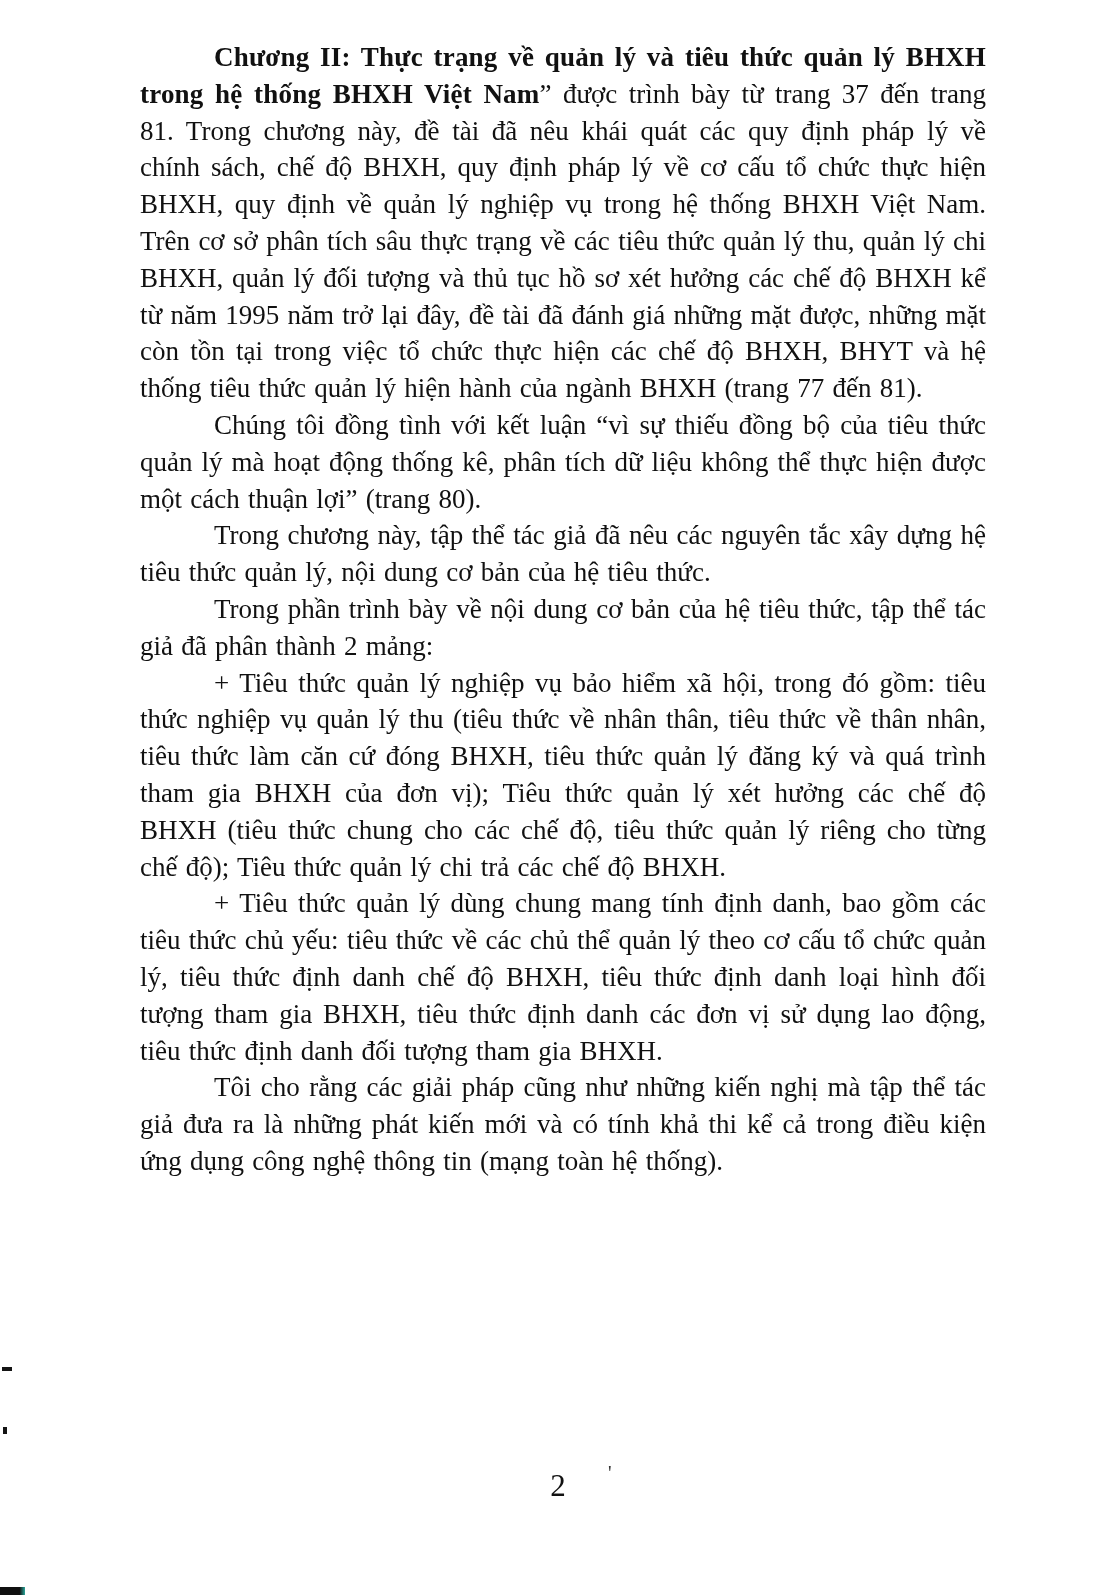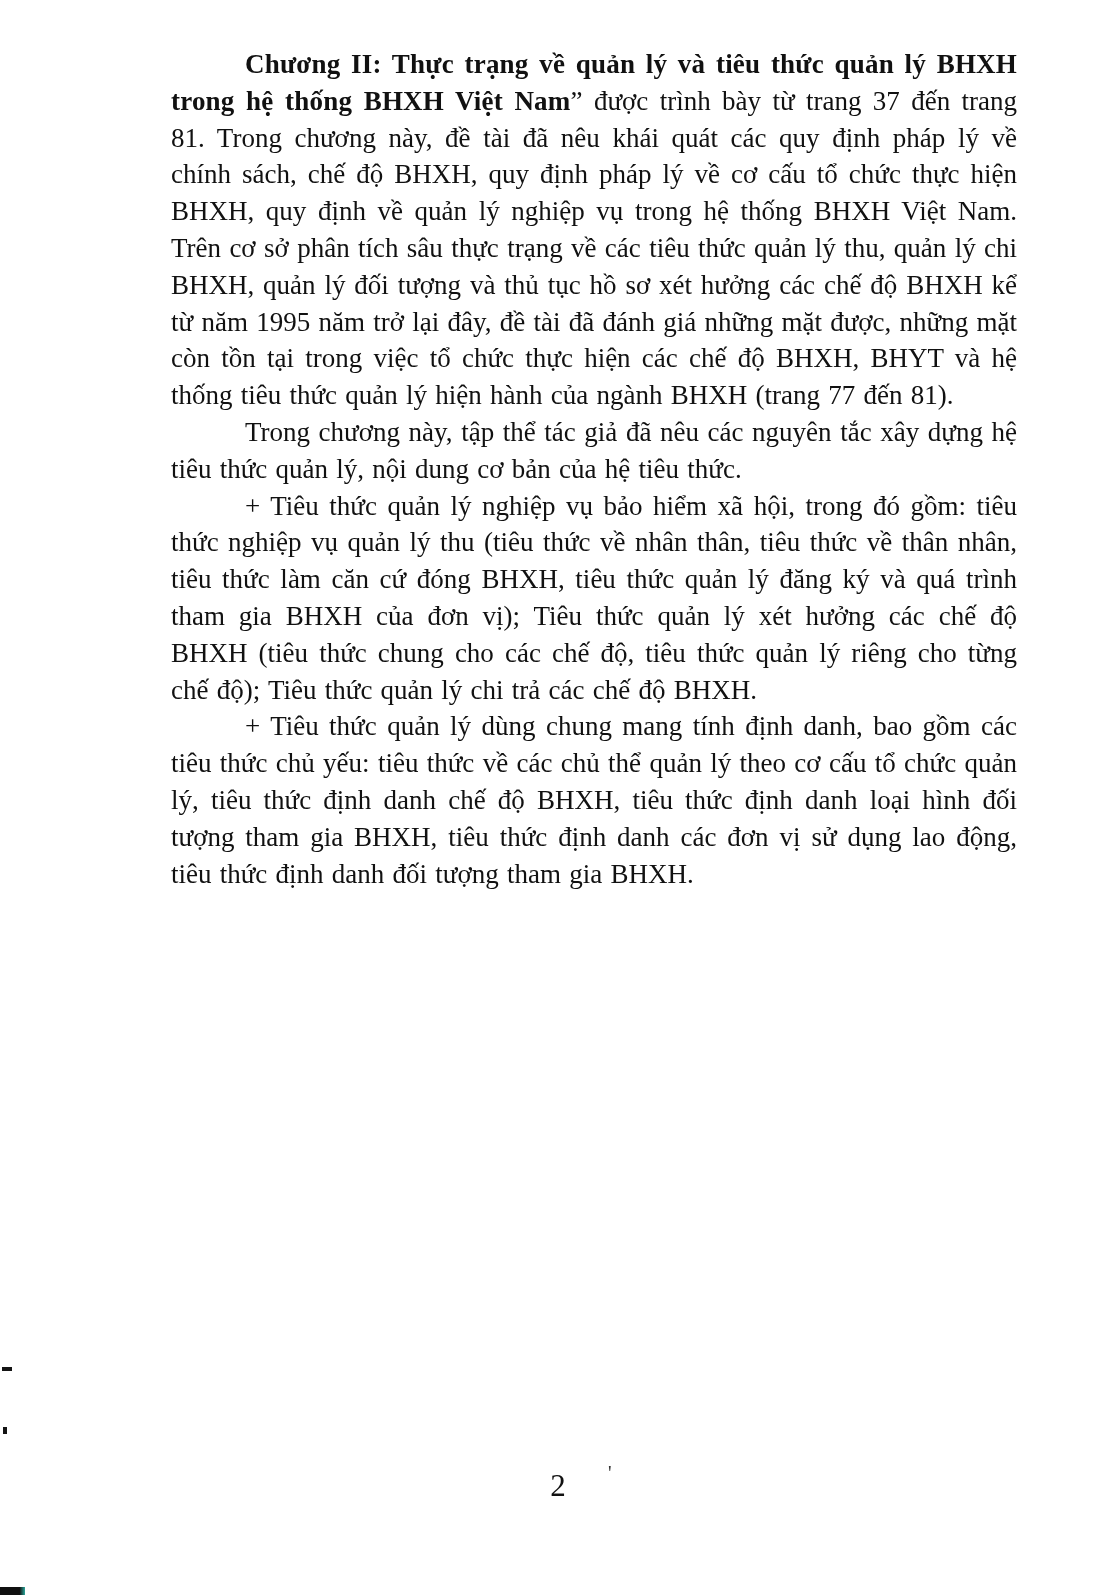--- a/index.html
+++ b/index.html
@@ -10,23 +10,22 @@
   .page {
     position: relative;
     width: 1096px;
     height: 1595px;
     background: #ffffff;
     overflow: hidden;
   }
   .text-block {
     position: absolute;
     left: 140px;
-    top: 46px;
+    top: 39px;
     width: 846px;
-    margin-left: 31px;
   }
   .para {
     font-family: "Liberation Serif", "DejaVu Serif", serif;
     font-size: 27px;
     line-height: 36.8px;
     color: #111111;
     text-align: justify;
     text-indent: 74px;
     margin: 0;
     word-spacing: 1.5px;
@@ -70,23 +69,26 @@
   }
 </style>
 </head>
 <body>
 
 <div class="page">
 
   <div class="text-block">
 
   <p class="para"><b>Chương II: Thực trạng về quản lý và tiêu thức quản lý BHXH trong hệ thống BHXH Việt Nam</b><span>” được trình bày từ trang 37 đến trang 81. Trong chương này, đề tài đã nêu khái quát các quy định pháp lý về chính sách, chế độ BHXH, quy định pháp lý về cơ cấu tổ chức thực hiện BHXH, quy định về quản lý nghiệp vụ trong hệ thống BHXH Việt Nam. Trên cơ sở phân tích sâu thực trạng về các tiêu thức quản lý thu, quản lý chi BHXH, quản lý đối tượng và thủ tục hồ sơ xét hưởng các chế độ BHXH kể từ năm 1995 năm trở lại đây, đề tài đã đánh giá những mặt được, những mặt còn tồn tại trong việc tổ chức thực hiện các chế độ BHXH, BHYT và hệ thống tiêu thức quản lý hiện hành của ngành BHXH (trang 77 đến 81).</span></p>
+      <p class="para"><span>Chúng tôi đồng tình với kết luận “vì sự thiếu đồng bộ của tiêu thức quản lý mà hoạt động thống kê, phân tích dữ liệu không thể thực hiện được một cách thuận lợi” (trang 80).</span></p>
       <p class="para"><span>Trong chương này, tập thể tác giả đã nêu các nguyên tắc xây dựng hệ tiêu thức quản lý, nội dung cơ bản của hệ tiêu thức.</span></p>
+      <p class="para"><span>Trong phần trình bày về nội dung cơ bản của hệ tiêu thức, tập thể tác giả đã phân thành 2 mảng:</span></p>
       <p class="para"><span>+ Tiêu thức quản lý nghiệp vụ bảo hiểm xã hội, trong đó gồm: tiêu thức nghiệp vụ quản lý thu (tiêu thức về nhân thân, tiêu thức về thân nhân, tiêu thức làm căn cứ đóng BHXH, tiêu thức quản lý đăng ký và quá trình tham gia BHXH của đơn vị); Tiêu thức quản lý xét hưởng các chế độ BHXH (tiêu thức chung cho các chế độ, tiêu thức quản lý riêng cho từng chế độ); Tiêu thức quản lý chi trả các chế độ BHXH.</span></p>
       <p class="para"><span>+ Tiêu thức quản lý dùng chung mang tính định danh, bao gồm các tiêu thức chủ yếu: tiêu thức về các chủ thể quản lý theo cơ cấu tổ chức quản lý, tiêu thức định danh chế độ BHXH, tiêu thức định danh loại hình đối tượng tham gia BHXH, tiêu thức định danh các đơn vị sử dụng lao động, tiêu thức định danh đối tượng tham gia BHXH.</span></p>
+      <p class="para"><span>Tôi cho rằng các giải pháp cũng như những kiến nghị mà tập thể tác giả đưa ra là những phát kiến mới và có tính khả thi kể cả trong điều kiện ứng dụng công nghệ thông tin (mạng toàn hệ thống).</span></p>
     </div>
 
   <div class="page-number">2</div>
 
   <div class="page-number-tick">'</div>
 
   <div class="artifact artifact-dash"></div>
   <div class="artifact artifact-dot"></div>
   <div class="artifact artifact-corner"></div>
 

